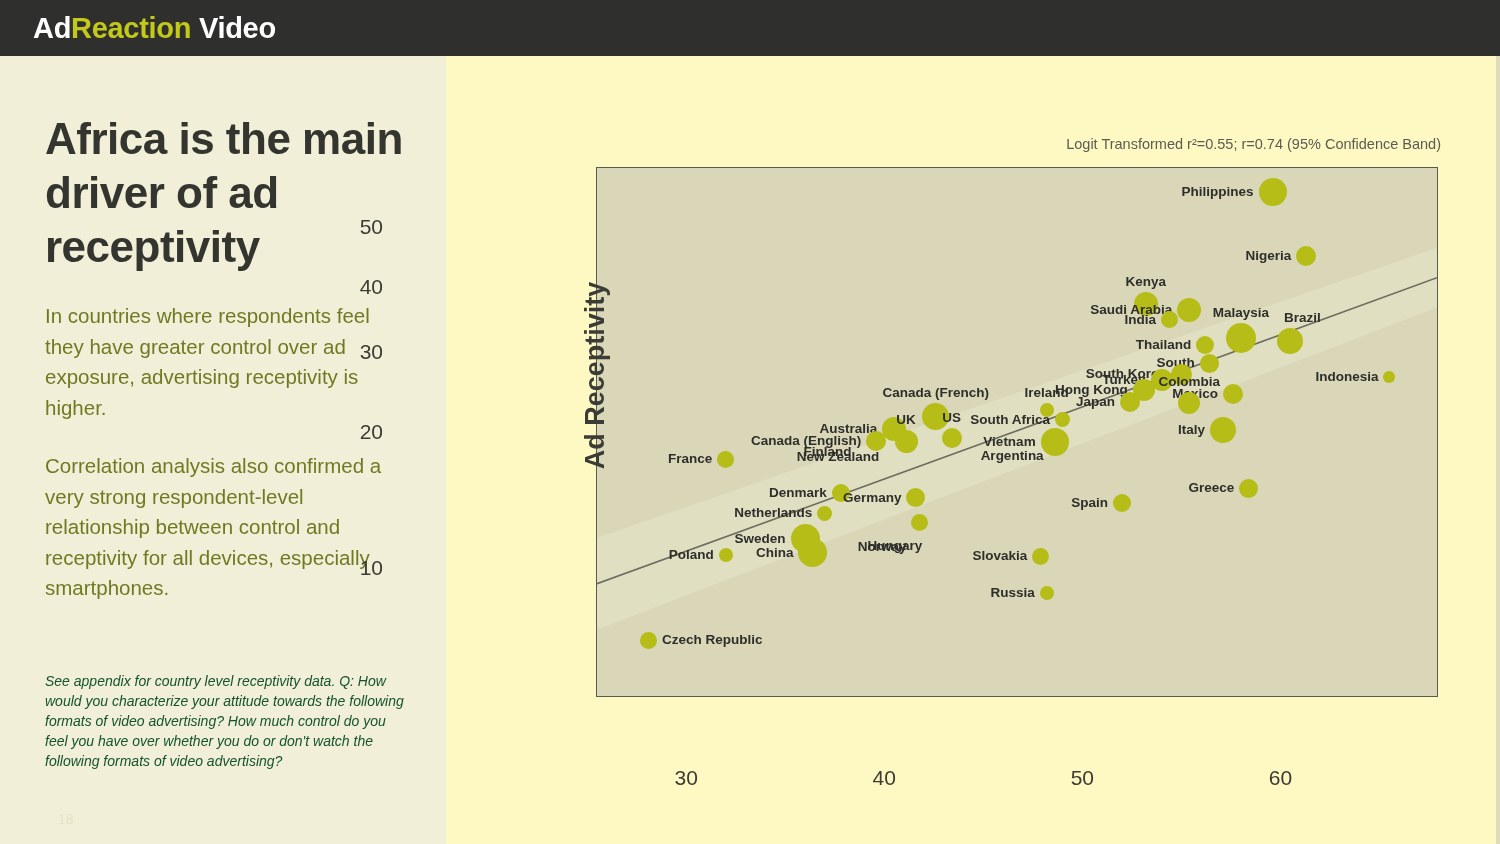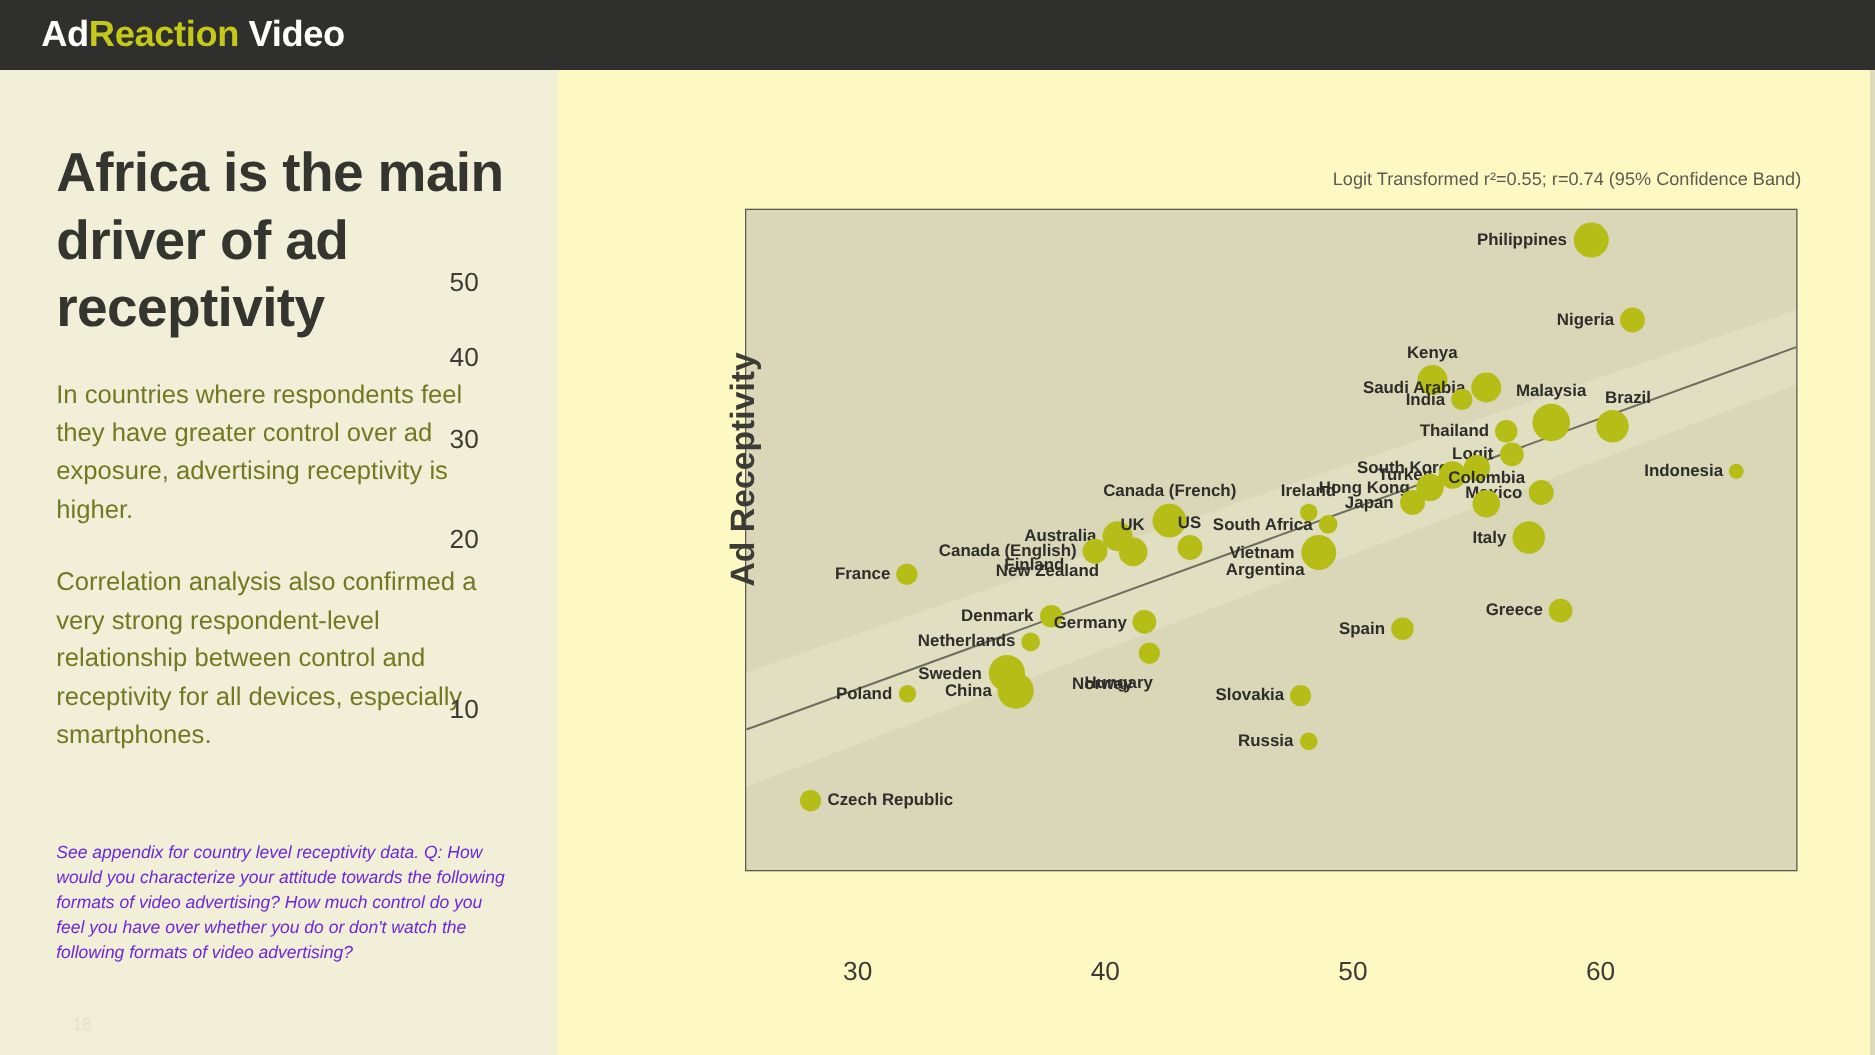--- a/index.html
+++ b/index.html
@@ -42,21 +42,21 @@
   .body-copy {
     position: absolute; left: 45px; width: 360px;
     font-size: 20.5px; line-height: 30.5px;
     color: #6f7a23;
   }
   #para1 { top: 245px; }
   #para2 { top: 395px; }
   .footnote {
     position: absolute; left: 45px; top: 615px; width: 360px;
     font-size: 14px; line-height: 20px; font-style: italic;
-    color: #6d28d9;
+    color: #14532d;
   }
   .pagenum {
     position: absolute; left: 58px; top: 755px;
     font-size: 14px; color: #e5e2c6;
   }
 
   
   .rightpanel {
     position: absolute; left: 446px; top: 56px; width: 1050px; height: 788px;
     background: #fef9c3;
@@ -139,21 +139,21 @@
           <div class="pt-label left" style="left: 575.372px; top: 141.864px;">Saudi Arabia</div>
           <div class="bubble" title="India" style="width: 17px; height: 17px; left: 564.06px; top: 143.023px; background: rgb(181, 189, 22);"></div>
           <div class="pt-label left" style="left: 559.06px; top: 151.523px;">India</div>
           <div class="bubble" title="Malaysia" style="width: 30px; height: 30px; left: 628.882px; top: 155.093px; background: rgb(181, 189, 22);"></div>
           <div class="pt-label above" style="left: 643.882px; top: 152.093px;">Malaysia</div>
           <div class="bubble" title="Brazil" style="width: 26px; height: 26px; left: 680.412px; top: 160.495px; background: rgb(181, 189, 22);"></div>
           <div class="pt-label above" style="left: 693.412px; top: 157.495px; margin-left: 12px;">Brazil</div>
           <div class="bubble" title="Thailand" style="width: 18px; height: 18px; left: 599.221px; top: 167.925px; background: rgb(181, 189, 22);"></div>
           <div class="pt-label left" style="left: 594.221px; top: 176.925px;">Thailand</div>
           <div class="bubble" title="Taiwan" style="width: 19px; height: 19px; left: 602.684px; top: 185.78px; background: rgb(181, 189, 22);"></div>
-          <div class="pt-label left" style="left: 597.684px; top: 195.28px;">Logit</div>
+          <div class="pt-label left" style="left: 597.684px; top: 195.28px;">South</div>
           <div class="bubble" title="South Korea" style="width: 21px; height: 21px; left: 573.947px; top: 195.823px; background: rgb(181, 189, 22);"></div>
           <div class="pt-label left" style="left: 568.947px; top: 206.323px;">South Korea</div>
           <div class="bubble" title="Turkey" style="width: 22px; height: 22px; left: 553.635px; top: 200.606px; background: rgb(181, 189, 22);"></div>
           <div class="pt-label left" style="left: 548.635px; top: 211.606px;">Turkey</div>
           <div class="bubble" title="Indonesia" style="width: 12px; height: 12px; left: 786.471px; top: 202.576px; background: rgb(181, 189, 22);"></div>
           <div class="pt-label left" style="left: 781.471px; top: 208.576px;">Indonesia</div>
           <div class="bubble" title="Hong Kong" style="width: 22px; height: 22px; left: 535.805px; top: 211.452px; background: rgb(181, 189, 22);"></div>
           <div class="pt-label left" style="left: 530.805px; top: 222.452px;">Hong Kong</div>
           <div class="bubble" title="Mexico" style="width: 20px; height: 20px; left: 625.958px; top: 216.423px; background: rgb(181, 189, 22);"></div>
           <div class="pt-label left" style="left: 620.958px; top: 226.423px;">Mexico</div>

